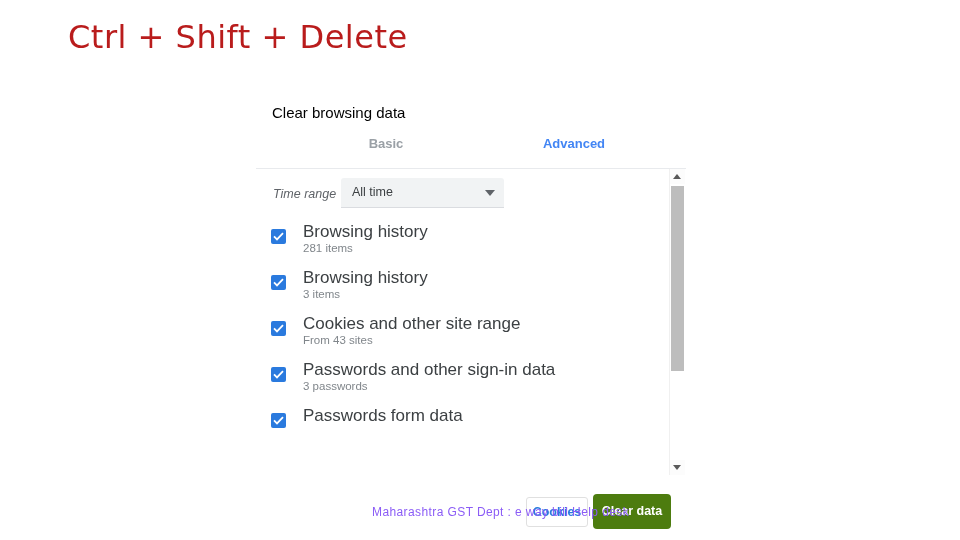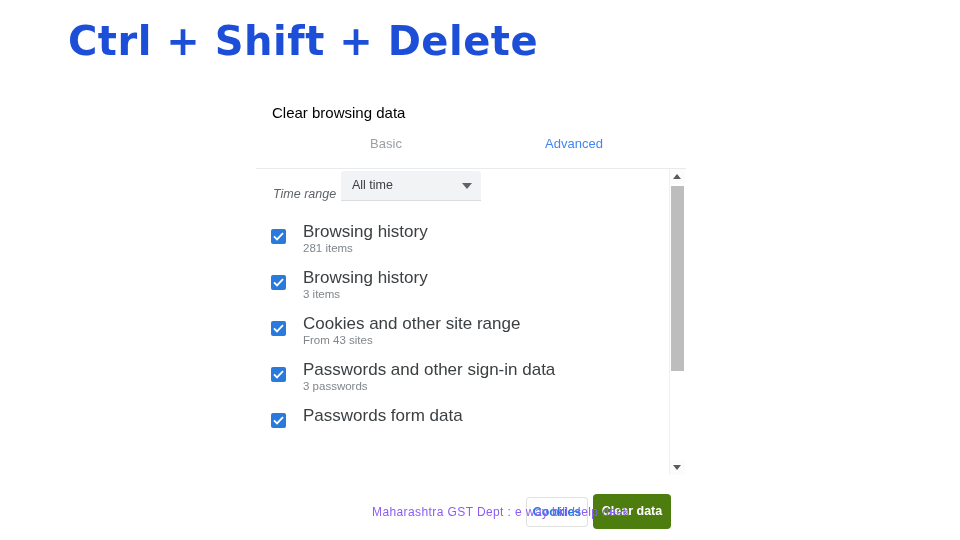--- a/index.html
+++ b/index.html
@@ -15,23 +15,23 @@
     overflow: hidden;
     position: relative;
   }
 
   
   .slide-title {
     position: absolute;
     left: 68px;
     top: 18px;
     font-family: "DejaVu Sans", sans-serif;
-    font-size: 40px;
-    font-weight: bold;
-    color: #1d4ed8;
+    font-size: 32px;
+    font-weight: normal;
+    color: #b91c1c;
     letter-spacing: 0.5px;
     white-space: nowrap;
   }
 
   
   .dialog {
     position: absolute;
     left: 256px;
     top: 92px;
     width: 430px;
@@ -48,20 +48,21 @@
     color: #000000;
     white-space: nowrap;
   }
 
   .tabs {
     position: absolute;
     left: 0;
     top: 44px;
     width: 430px;
     height: 30px;
+    font-weight: bold;
   }
   .tab {
     position: absolute;
     top: 0;
     font-size: 13px;
     white-space: nowrap;
     text-align: center;
   }
   .tab-basic {
     left: 60px;
@@ -110,22 +111,22 @@
     left: 17px;
     top: 18px;
     font-size: 12.5px;
     color: #5f6368;
     white-space: nowrap;
     font-style: italic;
   }
   .time-range-select {
     position: absolute;
     left: 85px;
-    top: 2px;
-    width: 140px;
+    top: 9px;
+    width: 163px;
     height: 30px;
     background: #f1f3f4;
     border-radius: 3px 3px 0 0;
     border-bottom: 1px solid #dadce0;
     box-sizing: border-box;
   }
   .time-range-value {
     position: absolute;
     left: 11px;
     top: 7px;

